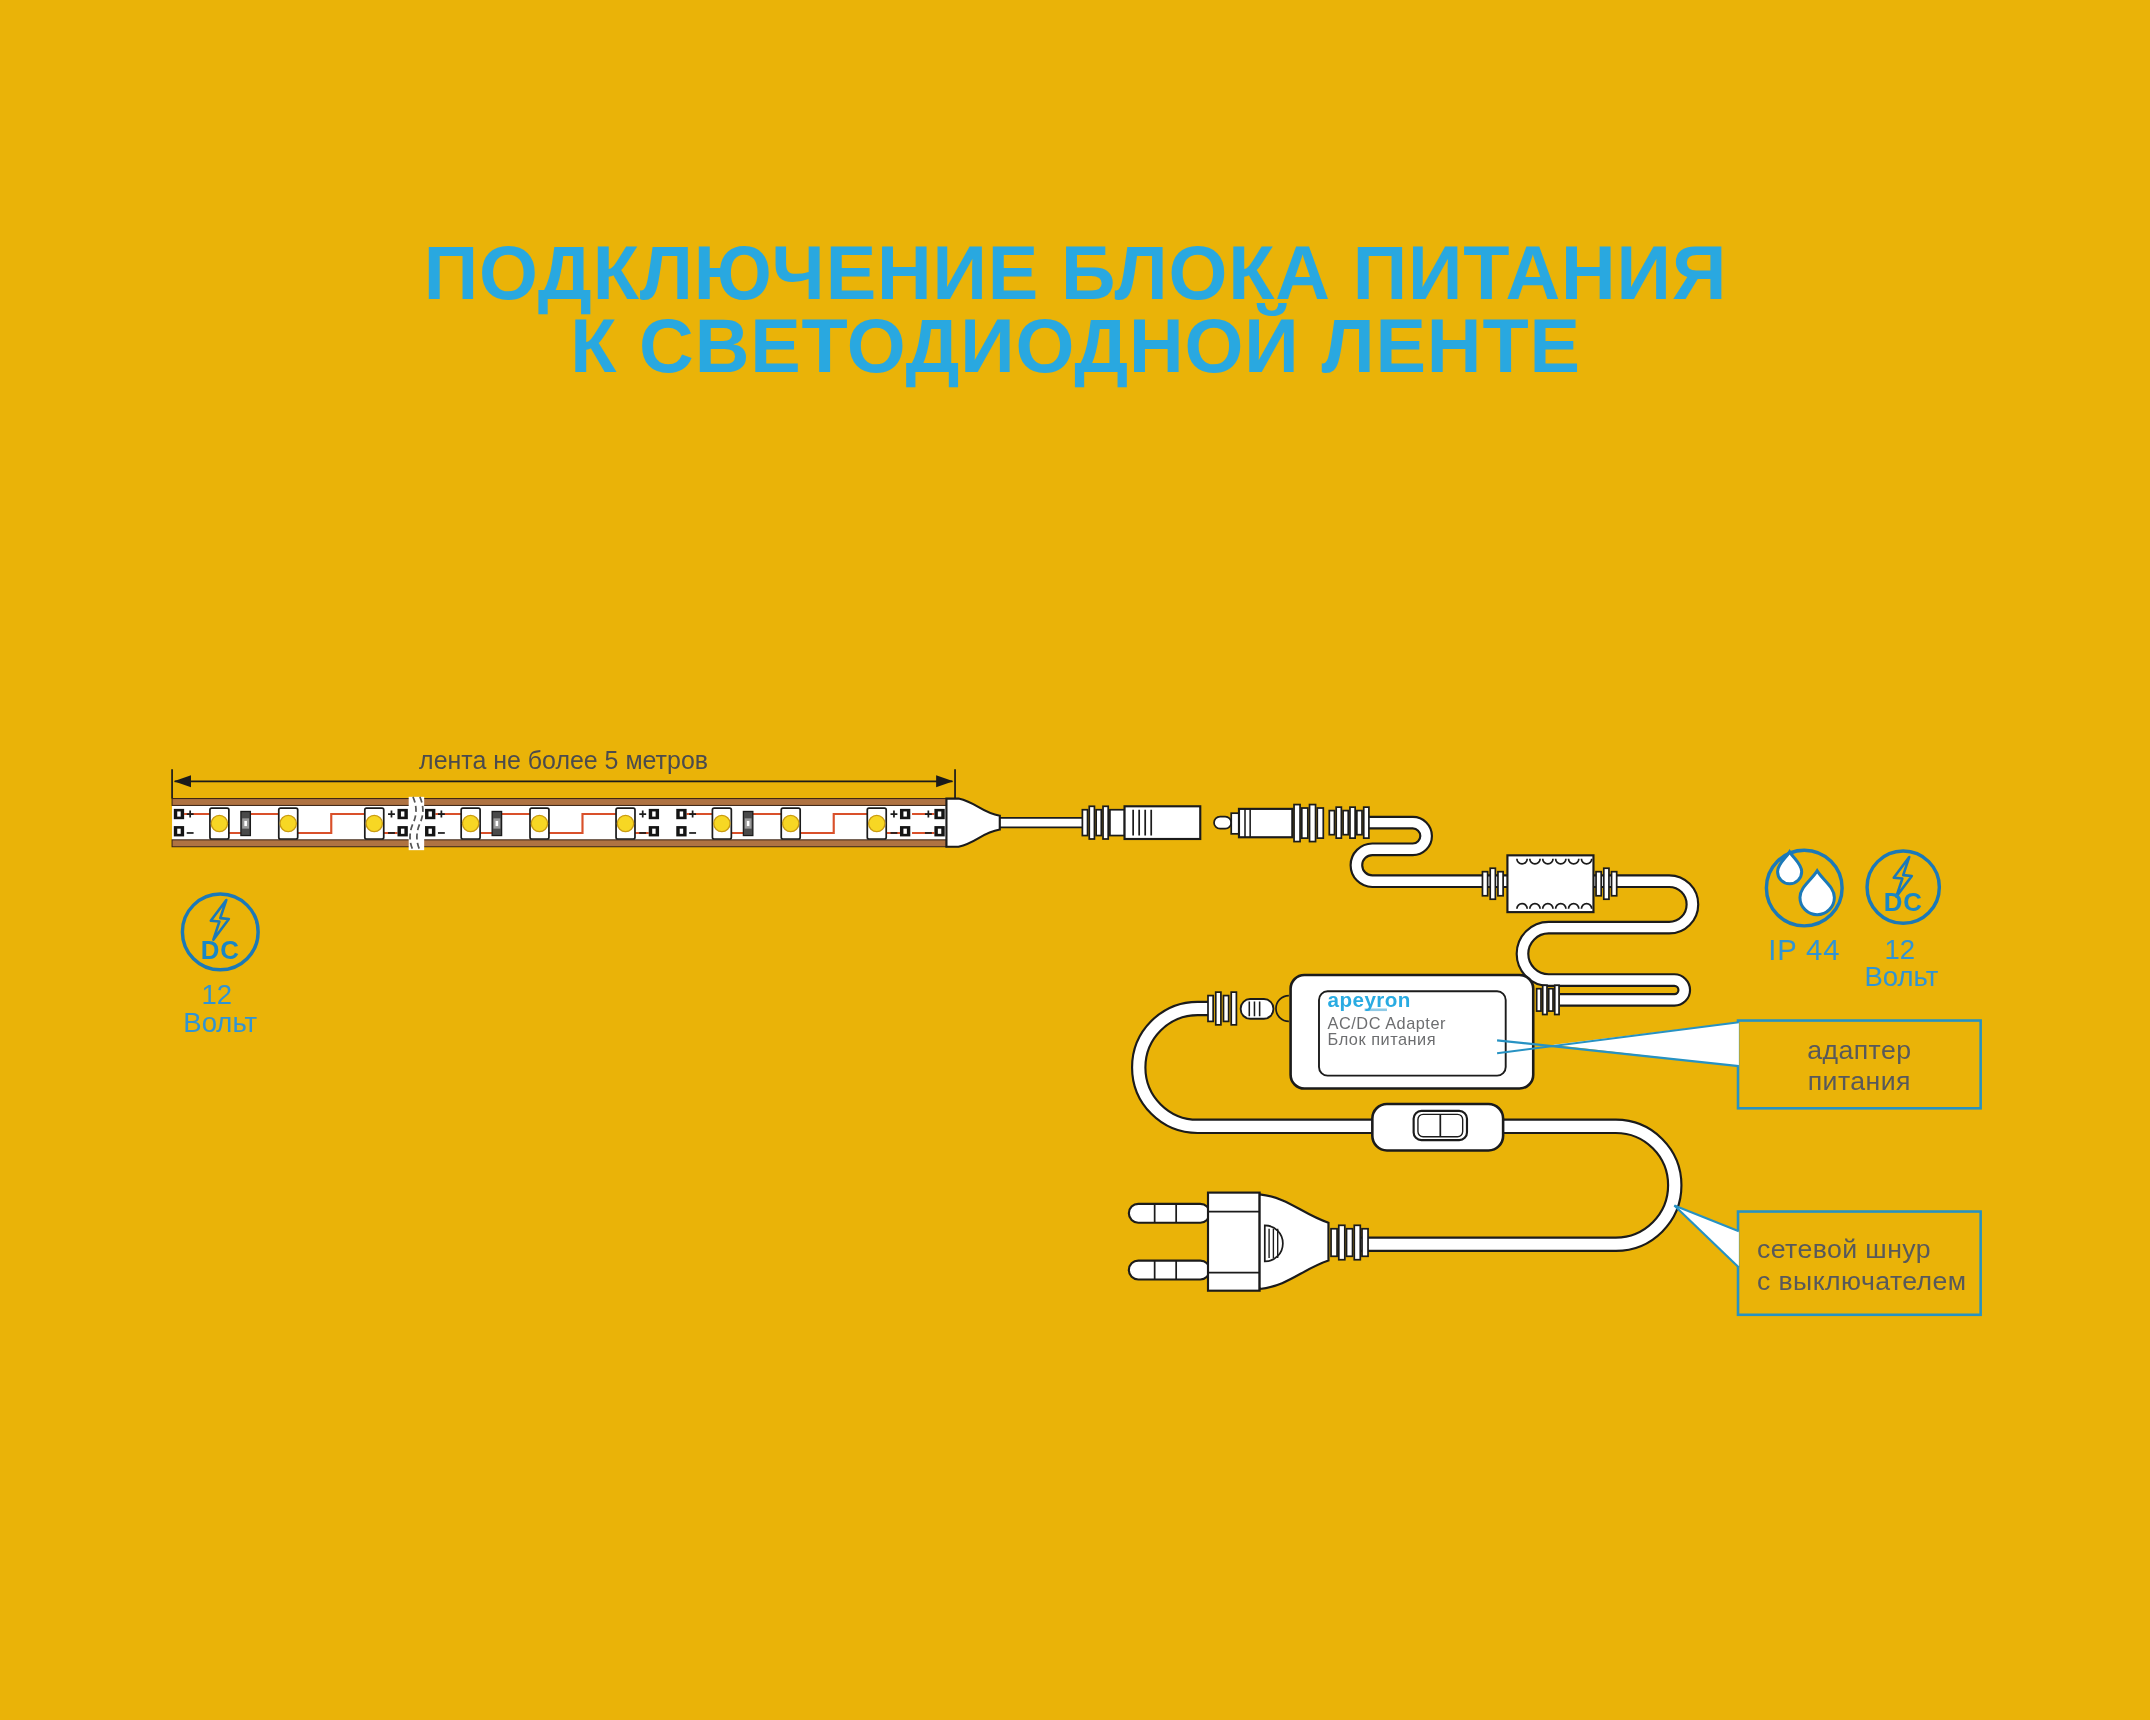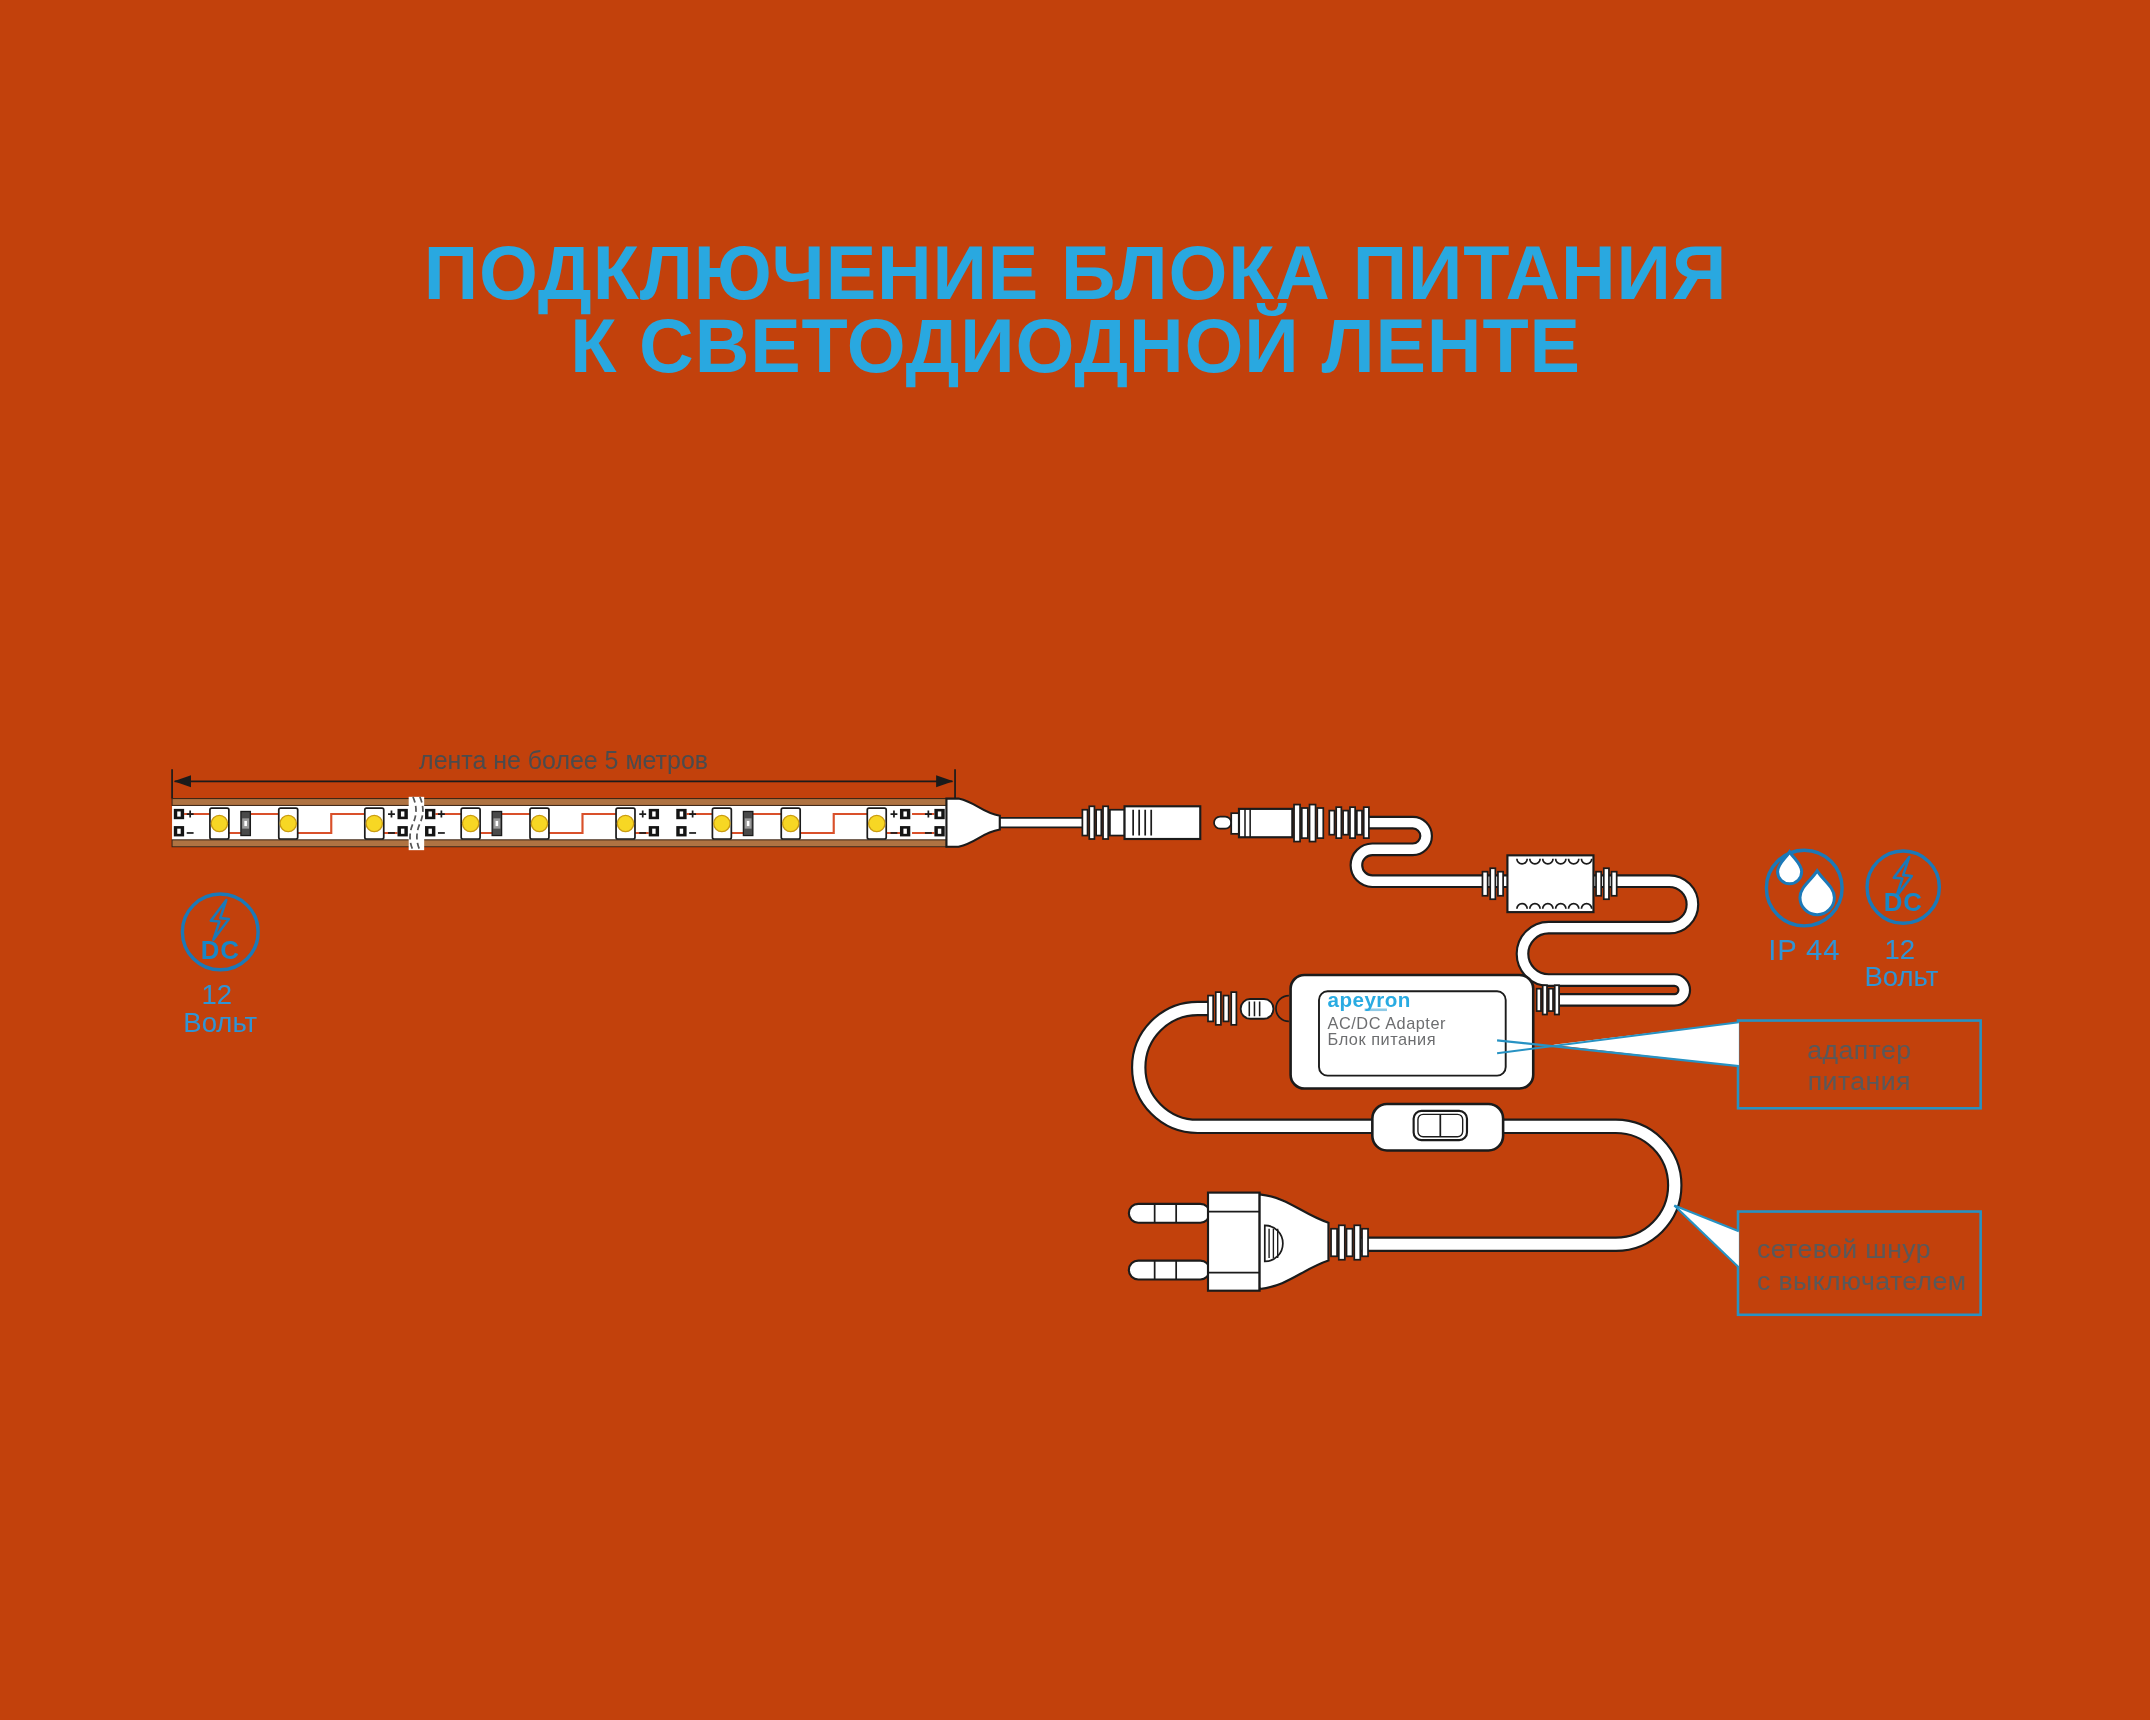--- a/index.html
+++ b/index.html
@@ -1,16 +1,16 @@
 <!DOCTYPE html>
 <html style="font-size:13.8px"><head>
 <meta charset="utf-8">
 <style>
   html,body{margin:0;padding:0;background:#ffffff;}
-  .canvas{position:relative;width:2151px;height:1721px;background:#c2410c;
+  .canvas{position:relative;width:2151px;height:1721px;background:#eab308;
           font-family:"Liberation Sans", sans-serif;overflow:hidden;}
   svg{position:absolute;left:0;top:0;}
   
   .t-title   {font-family:"Liberation Sans",sans-serif;font-weight:bold;font-size:88px;fill:#29A8E0;letter-spacing:1px;}
   .t-dim     {font-family:"Liberation Sans",sans-serif;font-size:29px;fill:#4B4B4D;}
   .t-callout {font-family:"Liberation Sans",sans-serif;font-size:31px;fill:#58595B;letter-spacing:0.5px;}
   .t-icon    {font-family:"Liberation Sans",sans-serif;font-size:32px;fill:#3094D4;}
   .t-ip      {font-family:"Liberation Sans",sans-serif;font-size:34px;fill:#3094D4;letter-spacing:1px;}
   .t-dc      {font-family:"Liberation Sans",sans-serif;font-weight:bold;font-size:30px;fill:#1887C6;letter-spacing:1px;}
   .t-brand   {font-family:"Liberation Sans",sans-serif;font-weight:bold;font-size:24px;fill:#29ABE2;letter-spacing:0.5px;}

